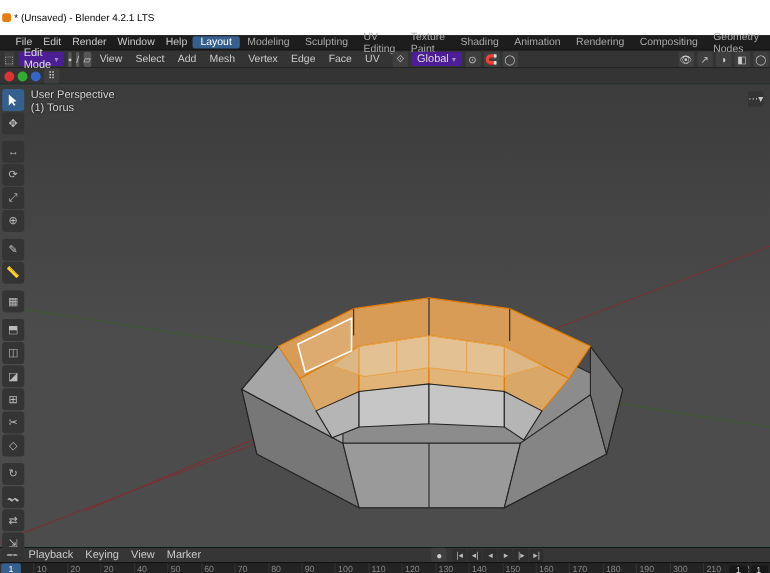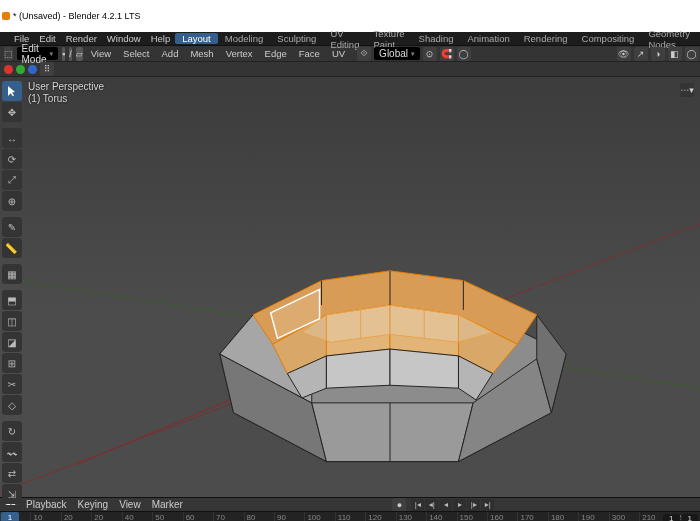--- a/index.html
+++ b/index.html
@@ -9,21 +9,21 @@
 .titlebar .title{font-size:9px;color:#000}
 .menubar{height:14px;background:#1d1d1d;display:flex;align-items:center;padding:0 4px;gap:0;border-bottom:1px solid #111}
 .menubar .logo{width:10px;height:10px;margin-right:5px}
 .menubar .menu{color:#ccc;font-size:9.5px;padding:0 5px;cursor:pointer}
 .menubar .sep{width:10px}
 .menubar .ws{color:#aaa;font-size:9.5px;padding:0 7px;cursor:pointer}
 .menubar .ws.active{background:#355f8d;border-radius:2px;color:#fff}
 .secondbar{height:16px;background:#343434;display:flex;align-items:center;padding:0 4px;gap:4px;border-bottom:1px solid #222}
 .icobtn{width:14px;height:14px;background:#3f3f3f;border-radius:2px;display:flex;align-items:center;justify-content:center;cursor:pointer;color:#ccc;font-size:9px}
 .icobtn.light{background:#565656}
-.dd{height:13px;background:#000000;border-radius:2px;display:flex;align-items:center;padding:0 5px;color:#ddd;font-size:9px;gap:3px;cursor:pointer}
+.dd{height:13px;background:#4c1d95;border-radius:2px;display:flex;align-items:center;padding:0 5px;color:#ddd;font-size:9px;gap:3px;cursor:pointer}
 .dd::after{content:"▾";font-size:7px;opacity:.6}
 .secondbar .txtitem{color:#ccc;font-size:9.5px;padding:0 4px;cursor:pointer}
 .secondbar .spacer{flex:1}
 .secondbar .right{display:flex;align-items:center;gap:3px}
 .toolbar3{height:15px;background:#343434;display:flex;align-items:center;padding:0 4px;gap:3px;border-bottom:1px solid #222}
 .colordot{width:9px;height:9px;border-radius:50%}
 .vp-wrap{position:relative;height:420px;background:#0f766e}
 .vp-wrap .floor{position:absolute;inset:0;background:
  linear-gradient(180deg,#3c3c3c 0,#4c4c4c 55%,#4c4c4c 100%)}
 .axis{position:absolute;height:1px;transform-origin:left center}

